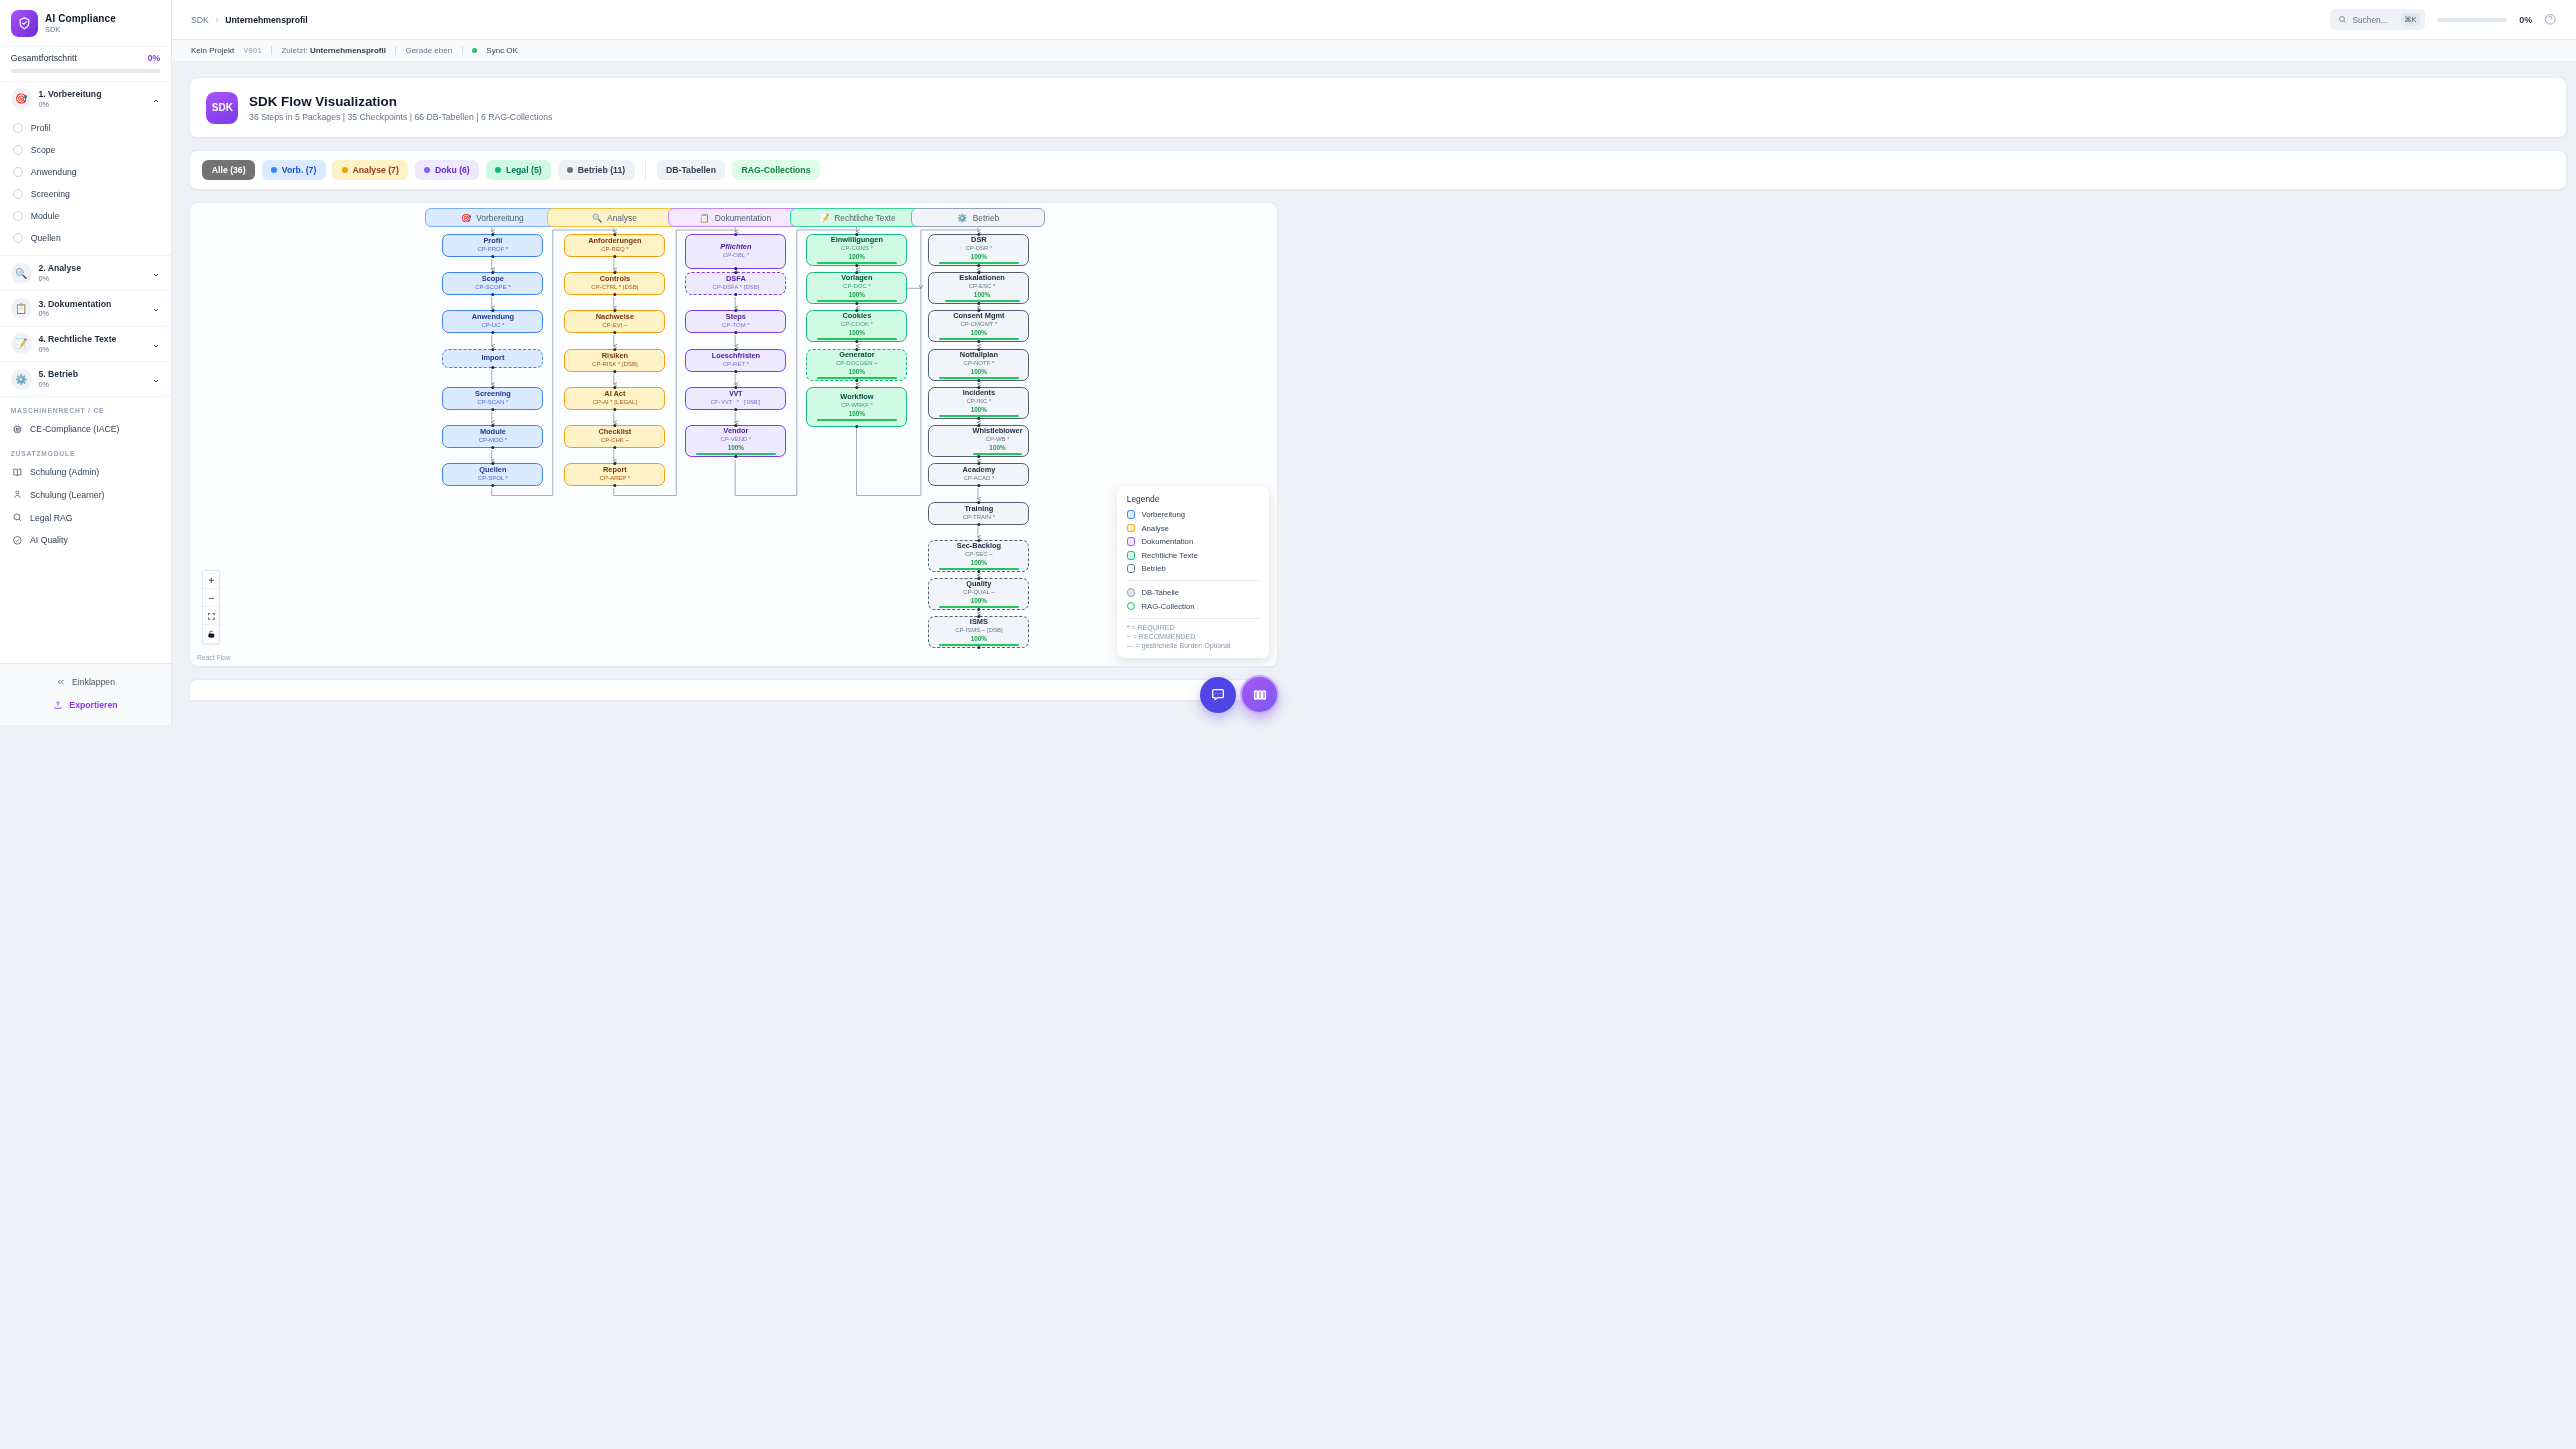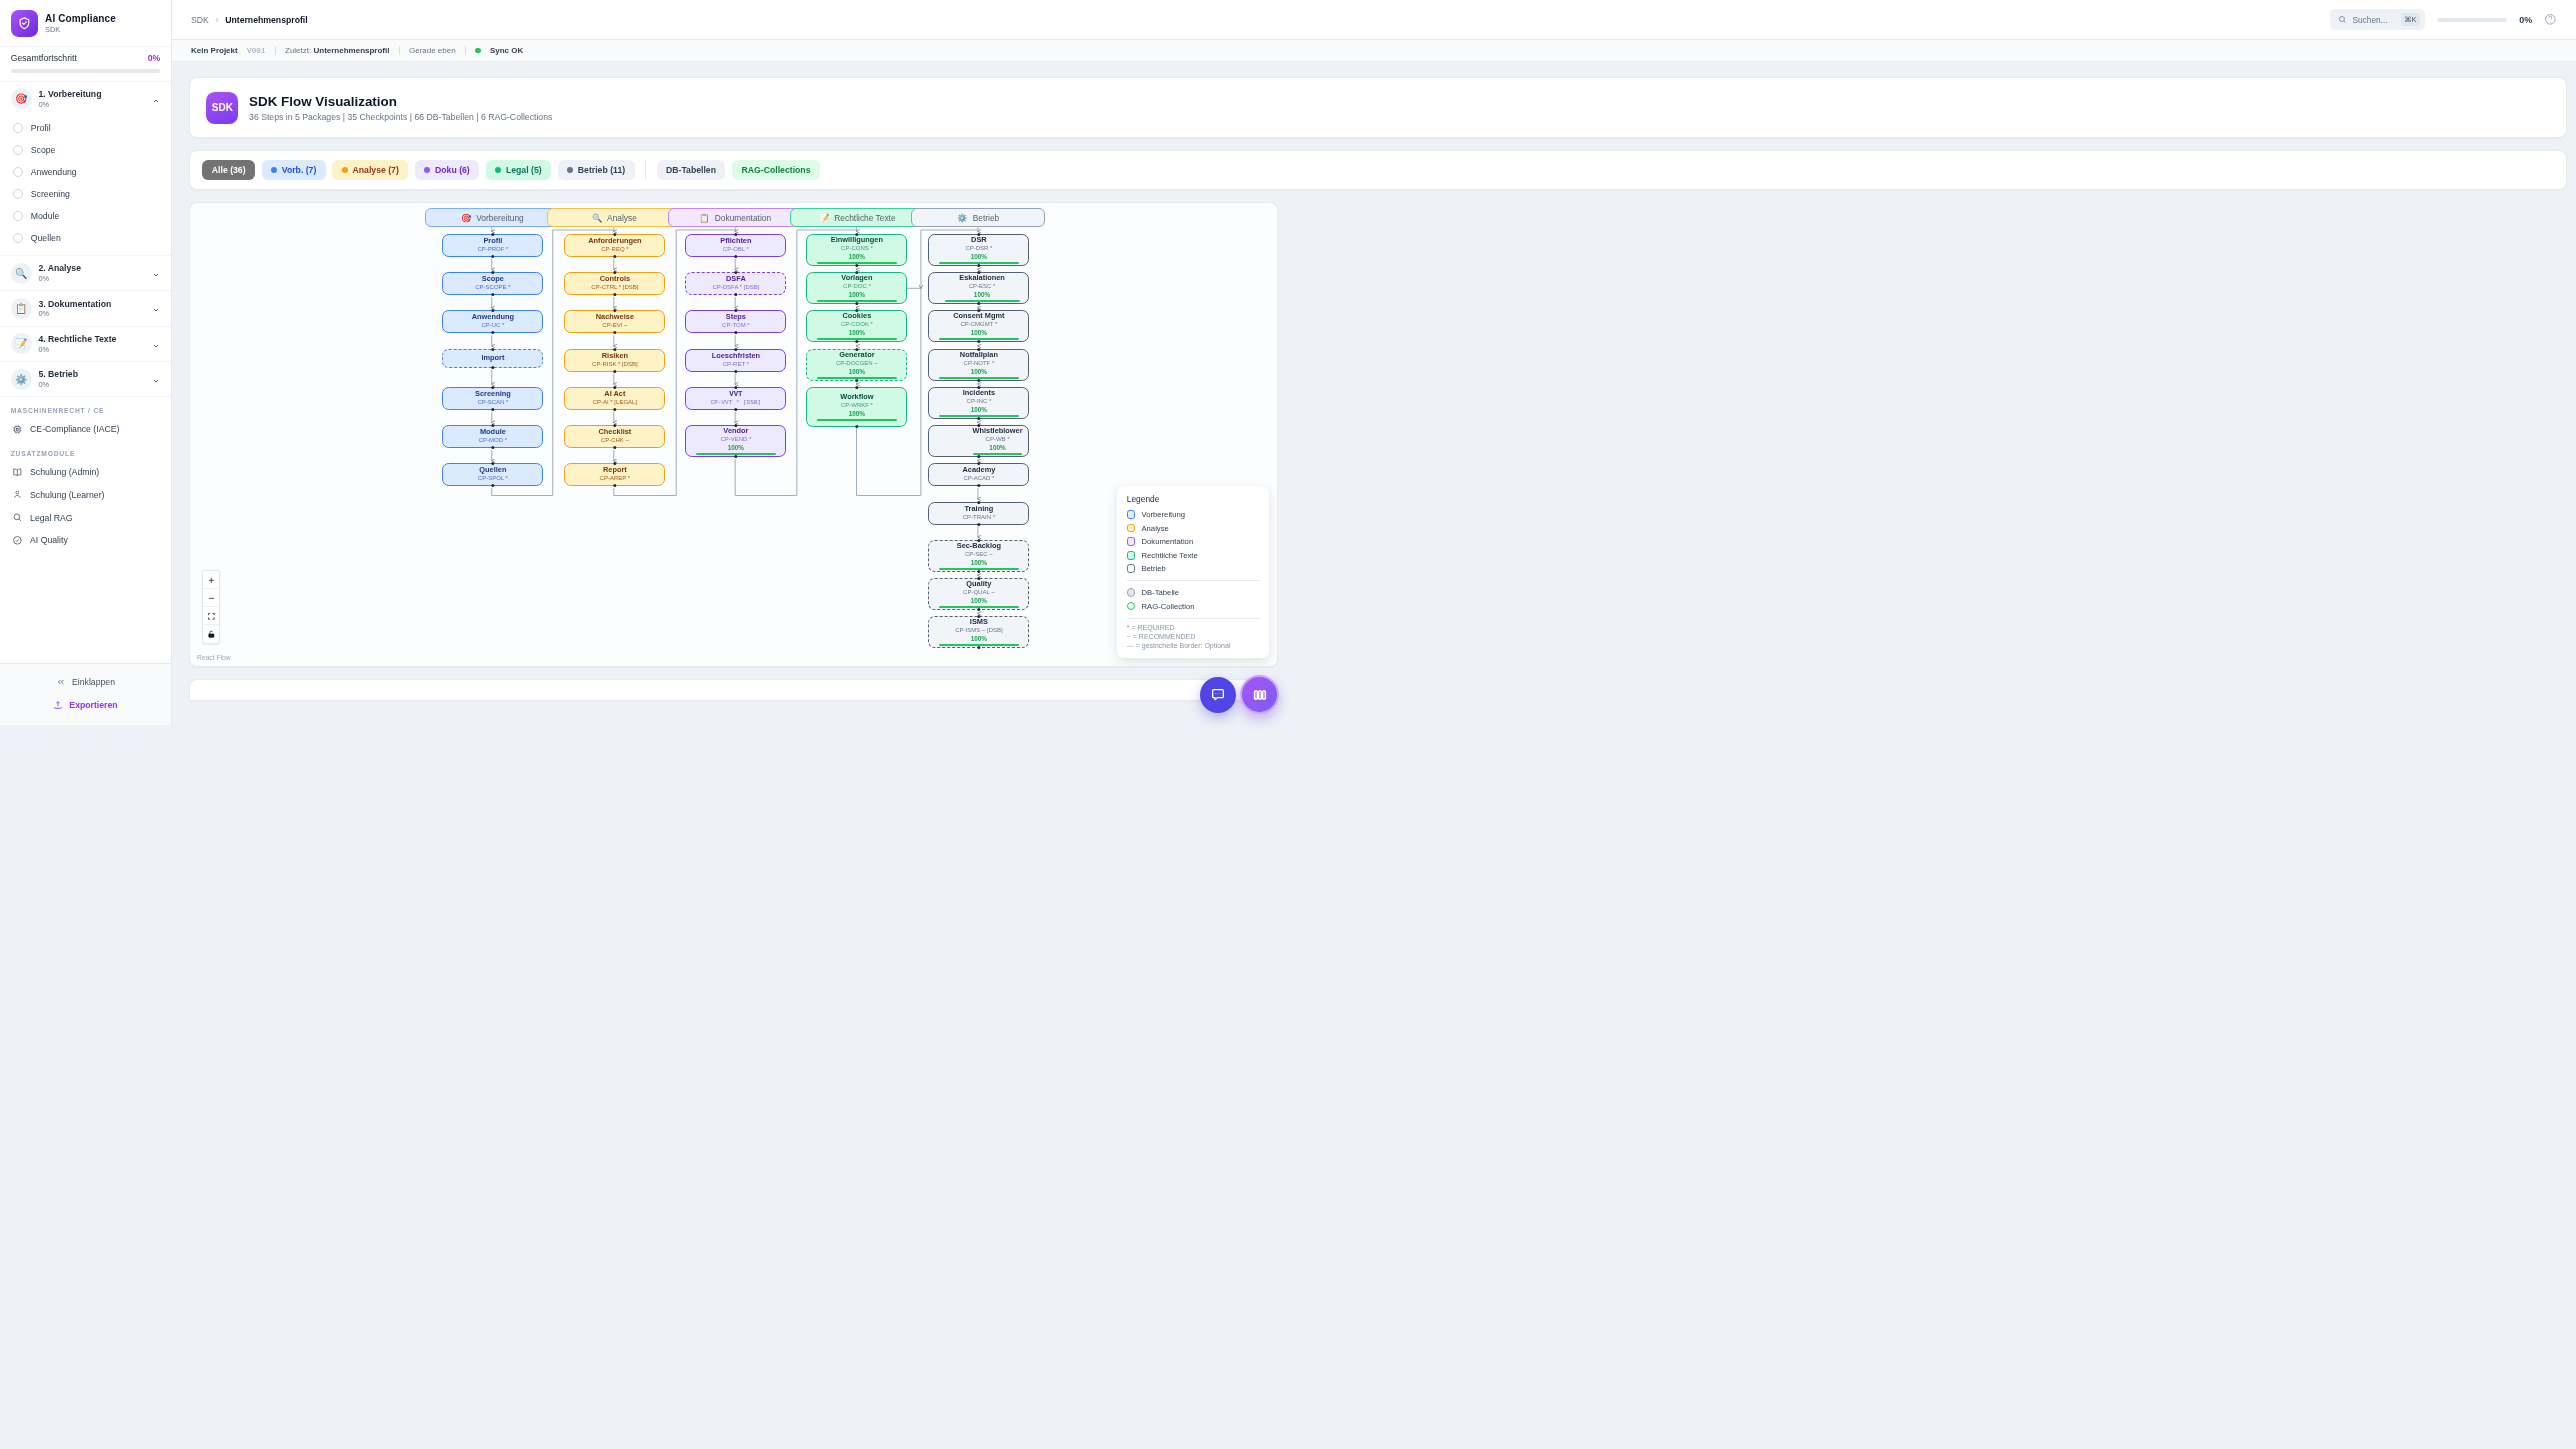--- a/index.html
+++ b/index.html
@@ -56,21 +56,21 @@
   .search-ph { flex:1; font-size:8.4px; color:#64748b; }
   .kbd { background:#e2e8f0; color:#475569; border-radius:3.4px; font-size:7.4px; padding:2px 3.4px; }
   .top-track { width:70px; height:4px; border-radius:2px; background:#e2e8f0; }
   .top-pct { font-size:9px; font-weight:bold; color:#334155; }
   .help-ico { width:12.7px; height:12.7px; cursor:pointer; }
   .help-ico svg { width:12.7px; height:12.7px; stroke:#94a3b8; stroke-width:1.8; fill:none; }
 
   
   .statusbar { position:fixed; left:172px; top:40px; right:0; height:22px; background:#f8fafc;
     border-bottom:0.7px solid #e9edf2; display:flex; align-items:center; padding:0 19px; gap:9.4px; z-index:39; font-size:8px; }
-  .st-strong { color:#334155; font-weight:bold; }
+  .st-strong { color:#334155; font-weight:normal; }
   .st-mono { font-family:"Liberation Mono","DejaVu Sans Mono",monospace; color:#94a3b8; font-size:7.7px; }
   .st-sep { width:0.7px; height:9.4px; background:#d8dee7; }
   .st-dim { color:#64748b; }
   .st-val { color:#334155; font-weight:bold; }
   .dot-green { width:5.4px; height:5.4px; border-radius:50%; background:#22c55e; }
 
   
   .main { position:absolute; left:172px; top:62px; right:0; bottom:0; padding:15.4px 9.4px 0 17.4px; }
   .card { background:#ffffff; border:0.7px solid #e7eaf0; border-radius:8px; box-shadow:0 0.7px 1.3px rgba(15,23,42,.04); }
 
@@ -579,21 +579,21 @@
         <div class="fn-code" style="color:var(--cc)">CP-CHK ~</div>
       </div>
       <div class="fnode s-amber" style="left: 374px; top: 260px; height: 23px; background: var(--nbg); border-color: var(--nbr);">
         <div class="fn-title" style="color:var(--tt)">Report</div>
         <div class="fn-code" style="color:var(--cc)">CP-AREP *</div>
       </div>
       <div class="pkg-head s-purple" style="left: 478px; top: 5.4px; background: var(--hbg); border-color: var(--hbr);">
         <span>📋</span>
         <span>Dokumentation</span>
       </div>
-      <div class="fnode s-purple" style="left: 495px; top: 31px; height: 23px; background: var(--nbg); border-color: var(--nbr);">
+      <div class="fnode s-purple" style="left: 495px; top: 31px; height: 35px; background: var(--nbg); border-color: var(--nbr); font-style: italic;">
         <div class="fn-title" style="color:var(--tt)">Pflichten</div>
         <div class="fn-code" style="color:var(--cc)">CP-OBL *</div>
       </div>
       <div class="fnode s-purple dashed" style="left: 495px; top: 69px; height: 23px; background: var(--nbg); border-color: var(--nbr);">
         <div class="fn-title" style="color:var(--tt)">DSFA</div>
         <div class="fn-code" style="color:var(--cc)">CP-DSFA * [DSB]</div>
       </div>
       <div class="fnode s-purple" style="left: 495px; top: 107px; height: 23px; background: var(--nbg); border-color: var(--nbr);">
         <div class="fn-title" style="color:var(--tt)">Steps</div>
         <div class="fn-code" style="color:var(--cc)">CP-TOM *</div>

